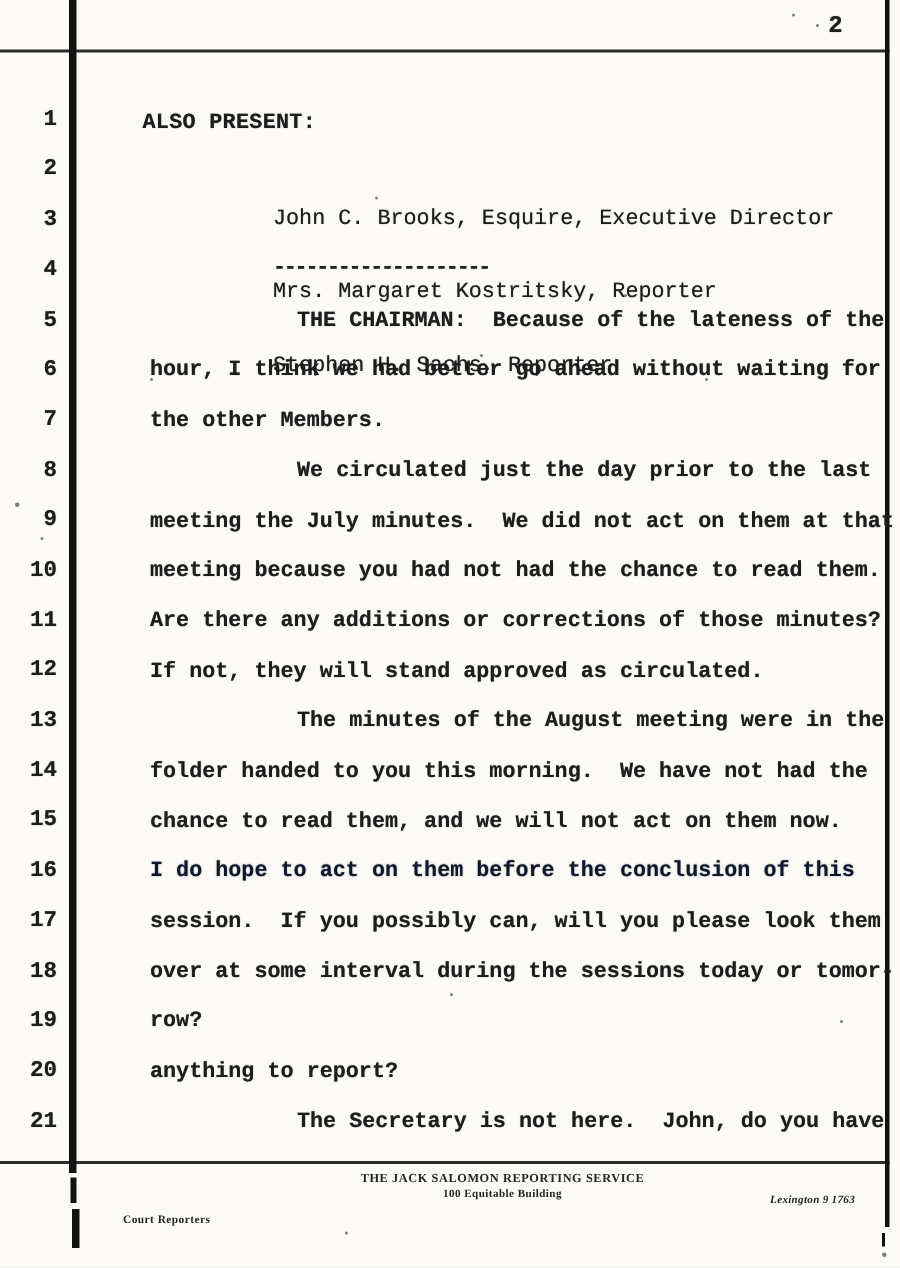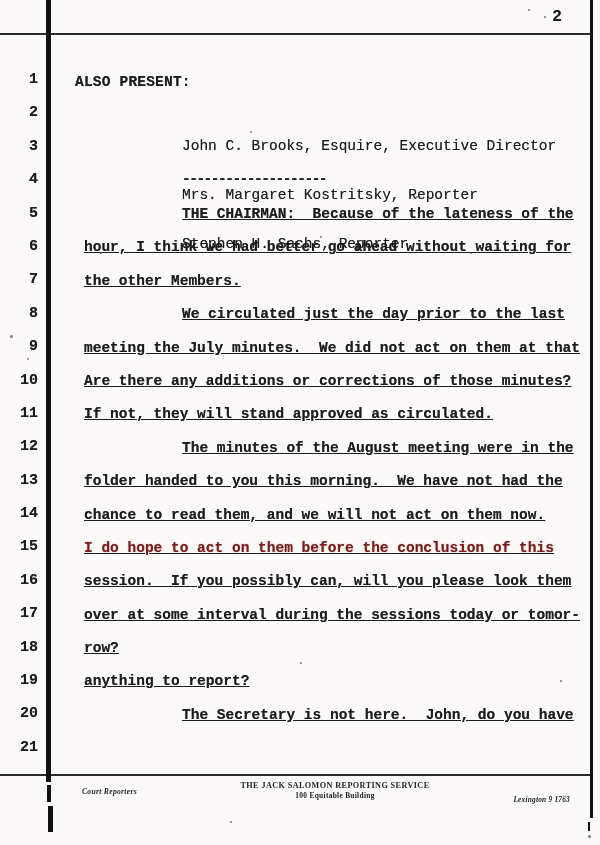--- a/index.html
+++ b/index.html
@@ -16,49 +16,49 @@
   .page-number{
     position:absolute;left:546px;top:8px;width:22px;
     font-size:16px;font-weight:700;text-align:center;
   }
   .gutter{position:absolute;left:10px;top:68px;width:28px;}
   .gnum{
     height:33.4px;box-sizing:border-box;padding-top:3px;
     font-size:15px;font-weight:700;text-align:right;line-height:17px;
   }
   .heading{
-    position:absolute;left:75px;top:74px;
+    position:absolute;left:95px;top:74px;
     font-size:14.5px;font-weight:700;letter-spacing:.2px;white-space:pre;
   }
   .attendees{
     position:absolute;left:182px;top:105px;
     font-size:14.5px;font-weight:400;line-height:16.4px;white-space:pre;
   }
   .separator{
     position:absolute;left:182px;top:171px;
     font-size:14.5px;font-weight:700;letter-spacing:-1.5px;
   }
-  .body-block{position:absolute;left:0;top:201px;width:519px;text-decoration:underline;}
+  .body-block{position:absolute;left:16px;top:201px;width:519px;}
   .tline{
     height:33.4px;box-sizing:border-box;padding:4px 0 0 84px;
     font-size:14.5px;font-weight:700;line-height:19px;white-space:pre;
   }
   .tline.indent{padding-left:182px;}
-  .tline.faded{color:#7f1d1d;filter:blur(.35px);text-shadow:0 0 1px rgba(110,110,110,.9);}
+  .tline.faded{color:#0f172a;filter:blur(.35px);text-shadow:0 0 1px rgba(110,110,110,.9);}
   .footer{position:absolute;left:0;top:778px;width:600px;
     font-family:"Liberation Serif","DejaVu Serif",serif;color:#242424;}
   .f-center{
     position:absolute;left:215px;top:3px;width:240px;text-align:center;
     font-weight:700;line-height:9.6px;
   }
   .f-title{font-size:8.2px;letter-spacing:.4px;}
   .f-addr{font-size:7.4px;letter-spacing:.3px;}
   .f-left{
-    position:absolute;left:82px;top:9px;
-    font-size:7.6px;font-weight:700;font-style:italic;letter-spacing:.3px;
+    position:absolute;left:82px;top:30px;
+    font-size:7.6px;font-weight:700;letter-spacing:.3px;
   }
   .f-right{
     position:absolute;left:500px;top:17px;width:70px;text-align:right;
     font-size:7.4px;font-weight:700;font-style:italic;letter-spacing:.2px;
   }
   .speck{position:absolute;background:#3a3a3a;border-radius:50%;opacity:.65;}
 </style>
 </head>
 <body>
 
@@ -106,20 +106,21 @@
     <div class="typed">Stephen H. Sachs, Reporter</div>
   </div>
   <div class="separator typed">--------------------</div>
 
   <div class="body-block">
     <div class="tline indent typed">THE CHAIRMAN:  Because of the lateness of the</div>
     <div class="tline typed">hour, I think we had better go ahead without waiting for</div>
     <div class="tline typed">the other Members.</div>
     <div class="tline indent typed">We circulated just the day prior to the last</div>
     <div class="tline typed">meeting the July minutes.  We did not act on them at that</div>
+    <div class="tline typed">meeting because you had not had the chance to read them.</div>
     <div class="tline typed">Are there any additions or corrections of those minutes?</div>
     <div class="tline typed">If not, they will stand approved as circulated.</div>
     <div class="tline indent typed">The minutes of the August meeting were in the</div>
     <div class="tline typed">folder handed to you this morning.  We have not had the</div>
     <div class="tline typed">chance to read them, and we will not act on them now.</div>
     <div class="tline faded">I do hope to act on them before the conclusion of this</div>
     <div class="tline typed">session.  If you possibly can, will you please look them</div>
     <div class="tline typed">over at some interval during the sessions today or tomor-</div>
     <div class="tline typed">row?</div>
     <div class="tline typed">anything to report?</div>

